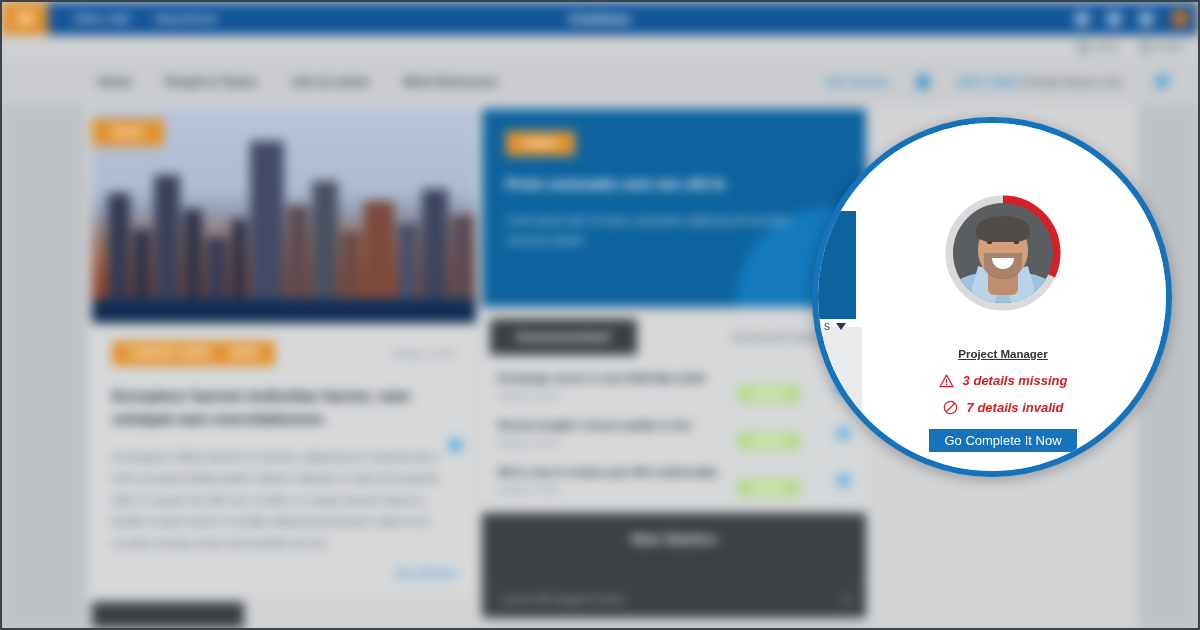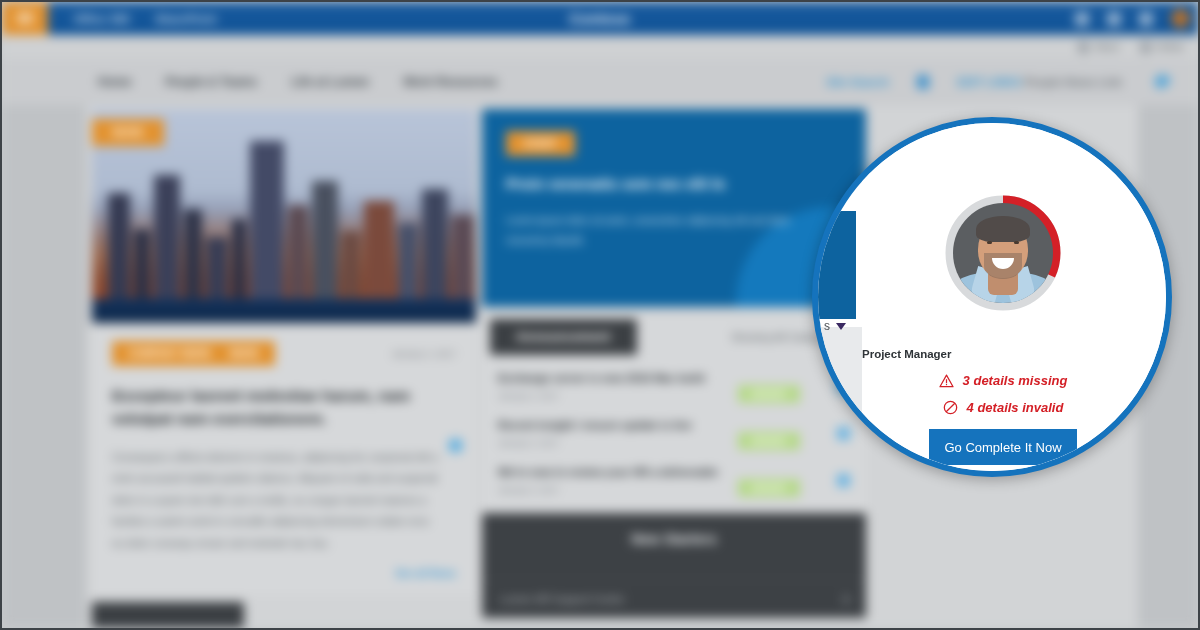--- a/index.html
+++ b/index.html
@@ -337,39 +337,39 @@
     width: 38px; height: 26px; background: rgba(90,80,74,.35);
     border-radius: 0 0 50% 50%;
   }
 
   .lens-name {
     position: absolute; left: 0; right: 22px; top: 196px;
     text-align: center; font-size: 20px; color: #35393d; font-weight: normal;
   }
   .lens-role {
     position: absolute; left: 0; right: 22px; top: 225px;
-    text-align: left; font-size: 11.5px; color: #2f3438; font-weight: bold;
+    text-align: center; font-size: 11.5px; color: #2f3438; font-weight: bold; text-decoration: underline;
   }
   .status-line {
     position: absolute; left: 0; right: 22px;
     display: flex; align-items: center; justify-content: center; gap: 9px;
     color: #d42027; font-size: 13px; font-style: italic; font-weight: bold;
   }
   .status-line.s1 { top: 250px; font-style: italic; }
   .status-line.s2 { top: 277px; }
   .ico-warn {
     width: 15px; height: 14px; position: relative; flex: none;
   }
   .ico-ban { width: 15px; height: 15px; flex: none; }
 
   .lens-btn {
     position: absolute; left: 50%; transform: translateX(-50%);
     margin-left: -11px;
     top: 306px;
-    width: 148px; height: 36px;
+    width: 148px; height: 23px;
     background: #1573bd; color: #fff;
     font-size: 13px;
     display: flex; align-items: center; justify-content: center;
     border: none; cursor: pointer;
     font-family: "Liberation Sans", sans-serif;
   }
   .lens-viewlink {
     position: absolute; left: 0; right: 22px; top: 350px;
     text-align: center; font-size: 11.5px; color: #1573bd;
     text-decoration: underline;
@@ -576,21 +576,21 @@
           <rect x="7.35" y="10.7" width="1.3" height="1.3" fill="#d42027"></rect>
         </svg>
         <span>3 details missing</span>
       </div>
 
       <div class="status-line s2">
         <svg class="ico-ban" viewBox="0 0 16 16">
           <circle cx="8" cy="8" r="6.6" fill="none" stroke="#d42027" stroke-width="1.35"></circle>
           <line x1="3.4" y1="12.6" x2="12.6" y2="3.4" stroke="#d42027" stroke-width="1.35"></line>
         </svg>
-        <span>4 details invalid</span>
+        <span>7 details invalid</span>
       </div>
 
       <button class="lens-btn">Go Complete It Now</button>
 
       <div class="lens-viewlink">View Your Profile</div>
     </div>
   </div>
 
 </div>
 

